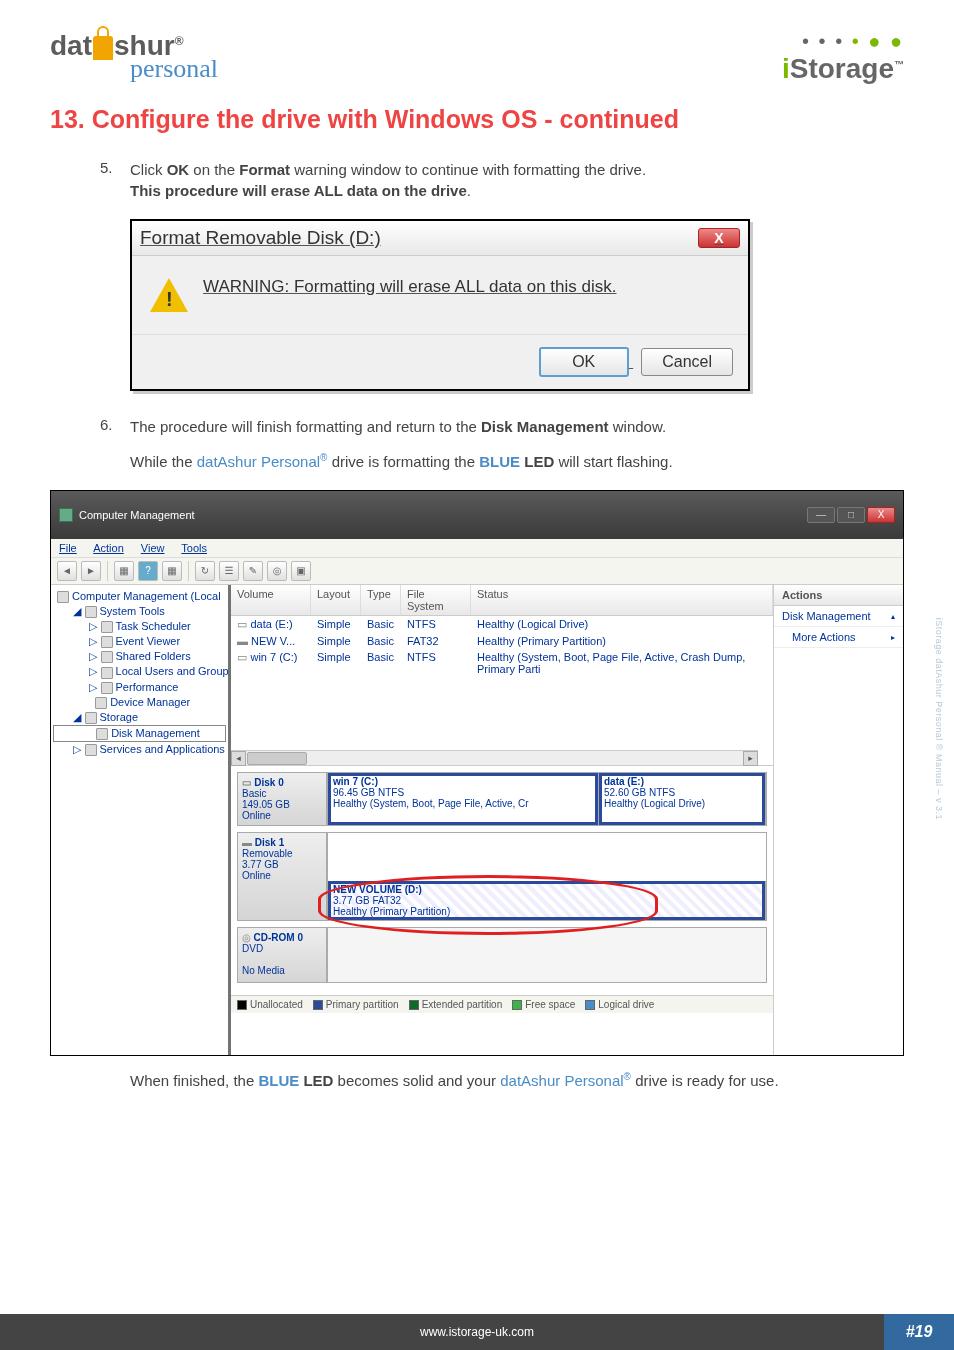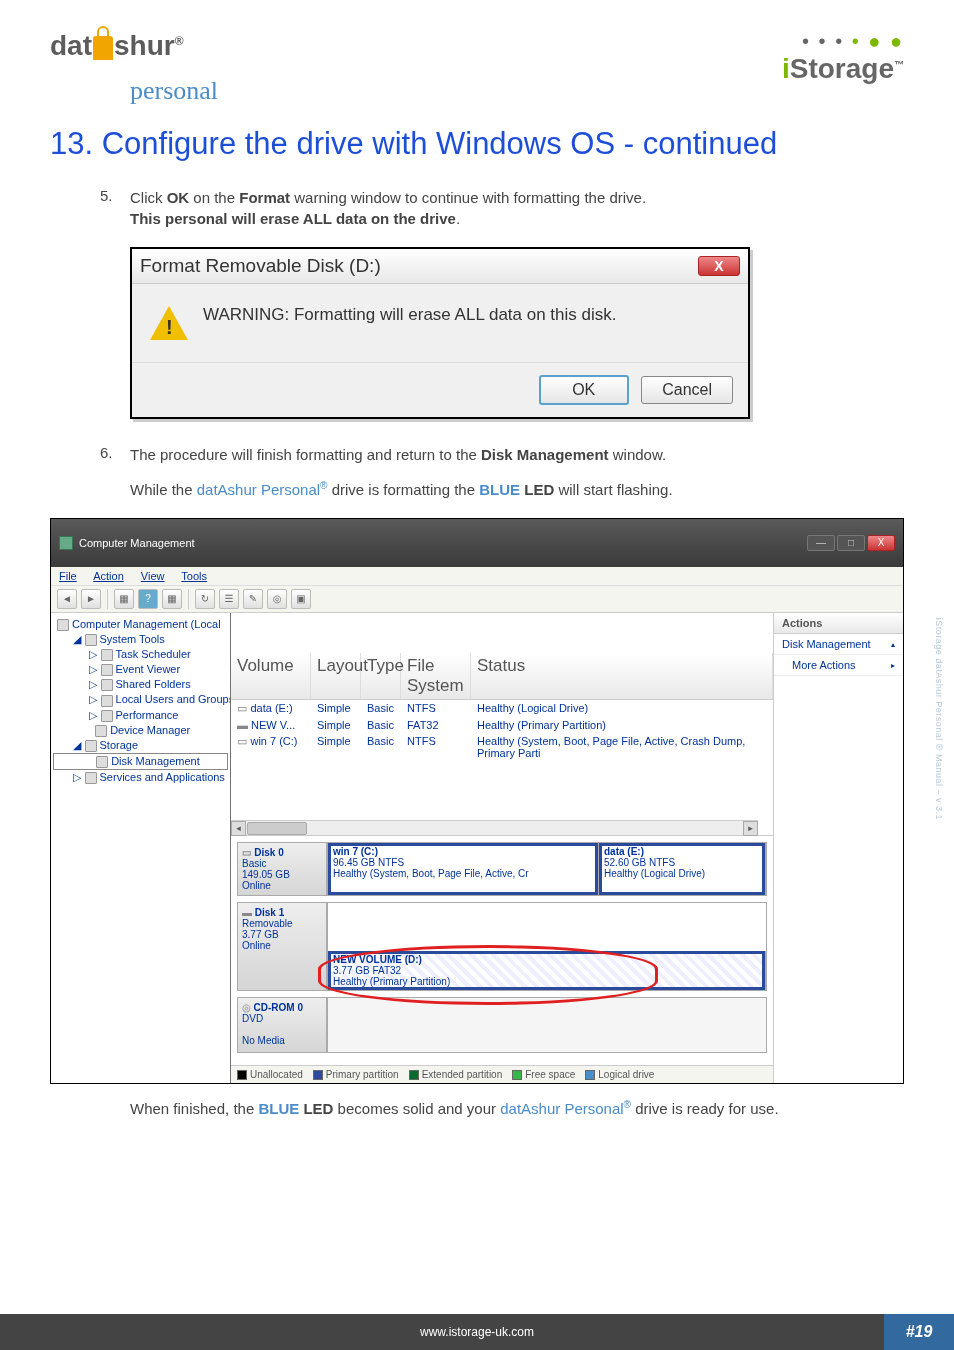--- a/index.html
+++ b/index.html
@@ -14,21 +14,21 @@
   }
   .page {
     padding: 30px 50px 0 50px;
   }
   .header-row {
     display: flex;
     justify-content: space-between;
     align-items: flex-start;
     margin-bottom: 20px;
   }
-  .logo-left { display: flex; flex-direction: column; gap: 22px; }
+  .logo-left { display: flex; flex-direction: column; }
   .datashur-logo {
     font-size: 28px;
     font-weight: bold;
     font-family: Arial, sans-serif;
   }
   .datashur-logo .d1 { color: #5c5c5c; }
   .datashur-logo .lock {
     display: inline-block;
     width: 20px; height: 24px;
     background: #f0a500;
@@ -55,38 +55,39 @@
   }
   .logo-right { text-align: right; }
   .dots { font-size: 20px; letter-spacing: 2px; color: #666; }
   .dots .g { color: #7db800; }
   .istorage-logo { font-size: 28px; font-weight: bold; }
   .istorage-logo .i { color: #7db800; }
   .istorage-logo .rest { color: #666; }
   .istorage-logo sup { font-size: 10px; }
 
   h1.section-title {
-    font-size: 31px;
-    font-weight: normal;
-    color: #1d4ed8;
+    font-size: 25px;
+    font-weight: bold;
+    color: #ef4444;
     margin: 15px 0 25px 0;
     font-family: Arial, sans-serif;
   }
 
   .step { display: flex; margin-left: 50px; margin-bottom: 15px; }
   .step-num { width: 30px; font-size: 15px; color: #444; }
   .step-text { font-size: 15px; color: #444; line-height: 1.4; }
   .step-text b { font-weight: bold; }
   .step-text .blue { color: #4a8cc7; font-weight: bold; }
 
   .dialog-box {
     width: 620px;
     margin: 18px 0 25px 80px;
     border: 2px solid #000;
     box-shadow: 3px 3px 0 rgba(0,0,0,0.2);
+    text-decoration: underline;
   }
   .dialog-title-bar {
     background: linear-gradient(#fff, #e8e8e8);
     padding: 6px 8px;
     display: flex;
     justify-content: space-between;
     align-items: center;
     border-bottom: 1px solid #ccc;
     font-family: 'Segoe UI', sans-serif;
   }
@@ -205,21 +206,21 @@
     text-align: center;
     line-height: 18px;
     color: #666;
   }
   .dm-body {
     display: flex;
     height: 470px;
   }
   .dm-tree {
     width: 180px;
-    border-right: 1px solid #737373;
+    border-right: 3px solid #737373;
     padding: 4px 2px;
     overflow: hidden;
     background: #fff;
   }
   .tree-item { padding: 1px 2px 1px 16px; white-space: nowrap; position: relative; color: #003399; }
   .tree-item.root { padding-left: 4px; color: #003399; }
   .tree-item.lvl1 { padding-left: 20px; }
   .tree-item.lvl2 { padding-left: 36px; }
   .tree-icon {
     display: inline-block; width: 12px; height: 12px;
@@ -230,22 +231,21 @@
   .dm-main {
     flex: 1;
     display: flex;
     flex-direction: column;
     background: #fff;
   }
   .dm-table-head {
     display: flex;
     background: linear-gradient(#fff,#e8e8e8);
     border-bottom: 1px solid #ccc;
-    font-size: 17px;
-    margin-top: 40px;
+    font-size: 11px;
   }
   .dm-table-head > div {
     padding: 3px 6px;
     border-right: 1px solid #ddd;
   }
   .col-vol { width: 80px; }
   .col-lay { width: 50px; }
   .col-typ { width: 40px; }
   .col-fs  { width: 70px; }
   .col-st  { flex: 1; }
@@ -362,21 +362,21 @@
       </div>
     </div>
   </div>
 
   <h1 class="section-title">13. Configure the drive with Windows OS - continued</h1>
 
   <div class="step">
     <div class="step-num">5.</div>
     <div class="step-text">
       <span>Click </span><b>OK</b><span> on the </span><b>Format</b><span> warning window to continue with formatting the drive.</span><br>
-      <b>This personal will erase ALL data on the drive</b><span>.</span>
+      <b>This procedure will erase ALL data on the drive</b><span>.</span>
     </div>
   </div>
 
   <div class="dialog-box">
     <div class="dialog-title-bar">
       <span class="dialog-title">Format Removable Disk (D:)</span>
       <div class="close-btn">X</div>
     </div>
     <div class="dialog-body">
       <div class="warn-icon"></div>

